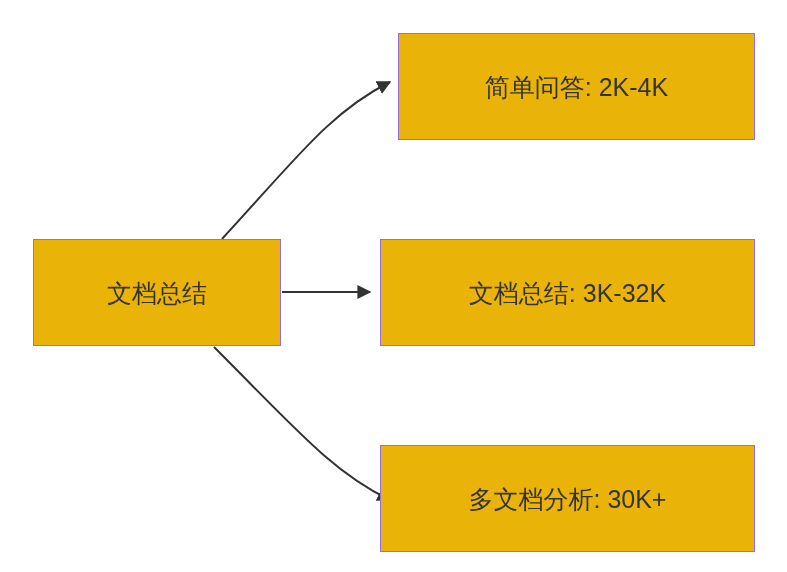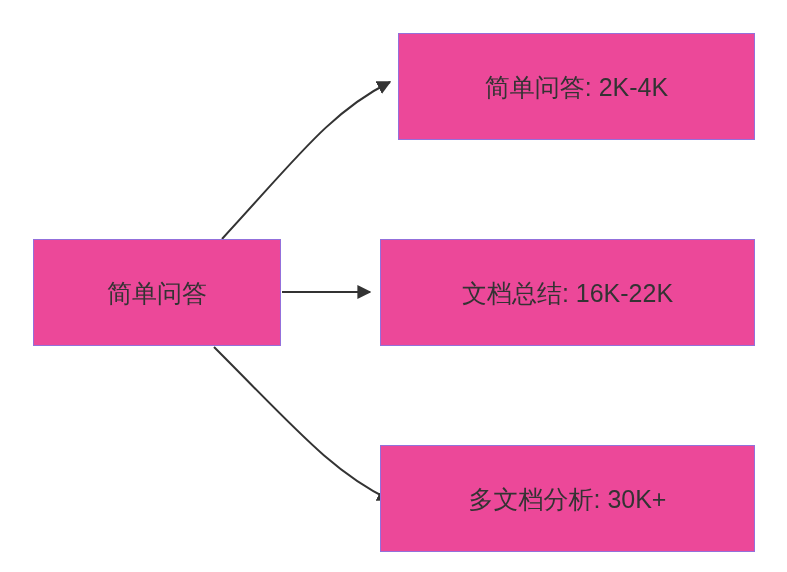--- a/index.html
+++ b/index.html
@@ -19,21 +19,21 @@
     left: 0;
     top: 0;
     width: 787px;
     height: 572px;
   }
   .node {
     position: absolute;
     display: flex;
     align-items: center;
     justify-content: center;
-    background: #ec4899;
+    background: #eab308;
     border: 1px solid #9370DB;
     color: #333333;
     font-size: 25px;
     line-height: 1.2;
     text-align: center;
     padding: 0 16px;
   }
   .node-root   { left: 33px;  top: 239px; width: 248px; height: 107px; }
   .node-top    { left: 398px; top: 33px;  width: 357px; height: 107px; }
   .node-middle { left: 380px; top: 239px; width: 375px; height: 107px; }
@@ -49,28 +49,28 @@
       <marker id="arrowhead" viewBox="0 0 10 10" refX="9" refY="5" markerWidth="7" markerHeight="7" orient="auto">
         <path d="M0,0 L10,5 L0,10 z" fill="#333333"></path>
       </marker>
     </defs>
     <path d="M222,239 C295,160 330,112 390,82" fill="none" stroke="#333333" stroke-width="2" marker-end="url(#arrowhead)"></path>
     <path d="M282,292 L370,292" fill="none" stroke="#333333" stroke-width="2" marker-end="url(#arrowhead)"></path>
     <path d="M214,347 C295,428 332,472 390,500" fill="none" stroke="#333333" stroke-width="2" marker-end="url(#arrowhead)"></path>
   </svg>
 
   <div class="node node-root">
-    <span>简单问答</span>
+    <span>文档总结</span>
   </div>
 
   <div class="node node-top">
     <span>简单问答: 2K-4K</span>
   </div>
 
   <div class="node node-middle">
-    <span>文档总结: 16K-22K</span>
+    <span>文档总结: 3K-32K</span>
   </div>
 
   <div class="node node-bottom">
     <span>多文档分析: 30K+</span>
   </div>
 
 </div>
 
 </body></html>

